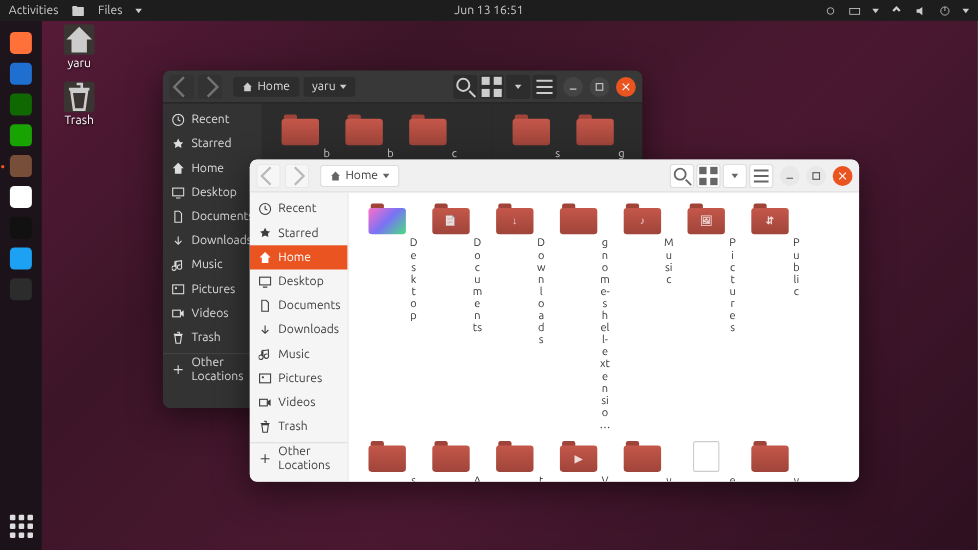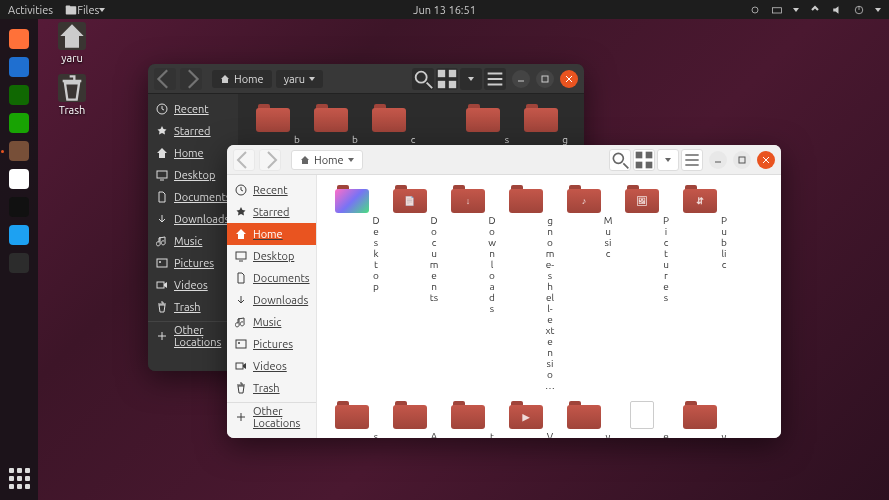--- a/index.html
+++ b/index.html
@@ -4,21 +4,21 @@
 <style>
 * { margin:0; padding:0; box-sizing:border-box; font-family:Ubuntu,"Segoe UI",sans-serif; font-size:11px; -webkit-font-smoothing:antialiased; }
 body { width:889px; height:500px; background:linear-gradient(135deg,#5a1b3a 0%,#3d1528 30%,#4a1830 60%,#2d1020 100%); overflow:hidden; position:relative; }
 
 
 .topbar { height:19px; background:#1d1d1d; color:#ddd; display:flex; align-items:center; padding:0 8px; position:relative; z-index:100; }
 .topbar-left { display:flex; gap:12px; }
 .topbar-center { position:absolute; left:50%; transform:translateX(-50%); }
 .topbar-right { margin-left:auto; display:flex; gap:10px; align-items:center; }
 .topbar .item { color:#ccc; }
-.topbar .appmenu { display:flex; align-items:center; gap:0; }
+.topbar .appmenu { display:flex; align-items:center; gap:12px; }
 .tri-down { width:0; height:0; border-left:3px solid transparent; border-right:3px solid transparent; border-top:4px solid #ccc; display:inline-block; }
 .topbar svg { width:12px; height:12px; fill:#ccc; }
 
 
 .dock { position:absolute; left:0; top:19px; bottom:0; width:38px; background:rgba(25,20,25,0.92); display:flex; flex-direction:column; align-items:center; padding-top:6px; gap:4px; z-index:50; }
 .dock-icon { width:28px; height:28px; border-radius:5px; display:flex; align-items:center; justify-content:center; cursor:pointer; }
 .dock-icon.active::before { content:''; position:absolute; left:1px; width:3px; height:3px; background:#e95420; border-radius:50%; }
 .dock-icon svg { width:24px; height:24px; }
 .dock-bottom { margin-top:auto; margin-bottom:8px; }
 .apps-grid { display:grid; grid-template-columns:repeat(3,5px); grid-template-rows:repeat(3,5px); gap:3px; }
@@ -48,21 +48,21 @@
 .tb-ico { width:22px; height:22px; display:flex; align-items:center; justify-content:center; border-radius:3px; }
 .dark  .tb-ico { background:#2d2d2d; }
 .light .tb-ico { background:#fff; border:1px solid #ddd; }
 .winbtn { width:18px; height:18px; border-radius:50%; margin-left:4px; display:flex; align-items:center; justify-content:center; }
 .dark  .winbtn { background:#444; }
 .light .winbtn { background:#e8e8e8; }
 .winbtn.close { background:#e95420; }
 .winbtn svg { width:8px; height:8px; }
 
 .body-row { flex:1; display:flex; overflow:hidden; }
-.sidebar { width:90px; padding:4px 0; overflow:hidden;text-decoration:underline; }
+.sidebar { width:90px; padding:4px 0; overflow:hidden; }
 .dark  .sidebar { background:#333; }
 .light .sidebar { background:#f5f5f5; border-right:1px solid #e5e5e5; }
 .sb-item { height:22px; display:flex; align-items:center; gap:6px; padding:0 8px; cursor:pointer; }
 .sb-item.selected { background:#e95420; color:#fff; }
 .sb-item svg { width:12px; height:12px; flex-shrink:0; }
 .dark  .sb-item svg { fill:#ccc; }
 .light .sb-item svg { fill:#666; }
 .sb-item.selected svg { fill:#fff; }
 .sb-sep { height:1px; margin:3px 0; }
 .dark  .sb-sep { background:#444; }

